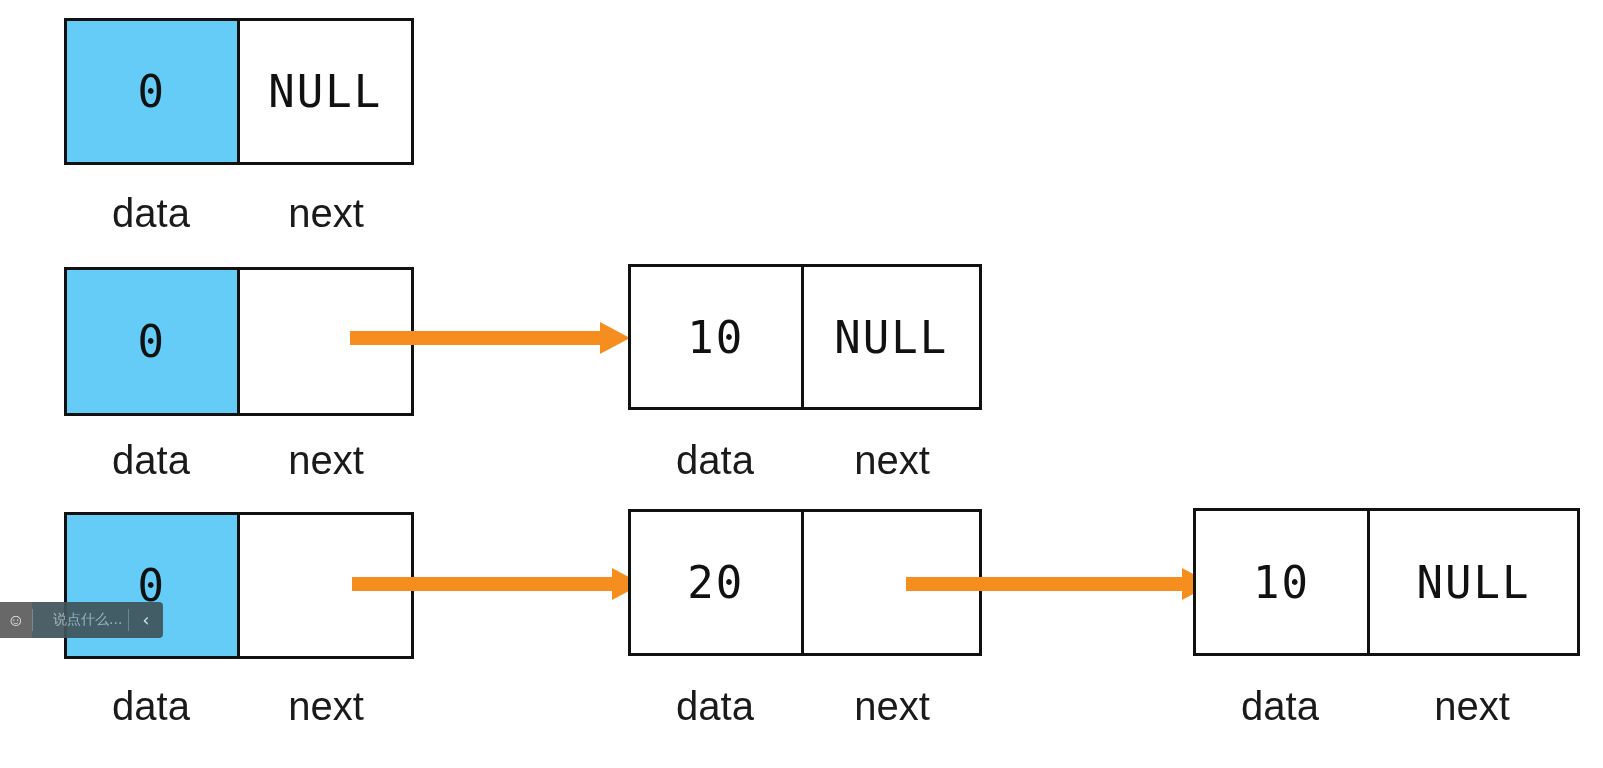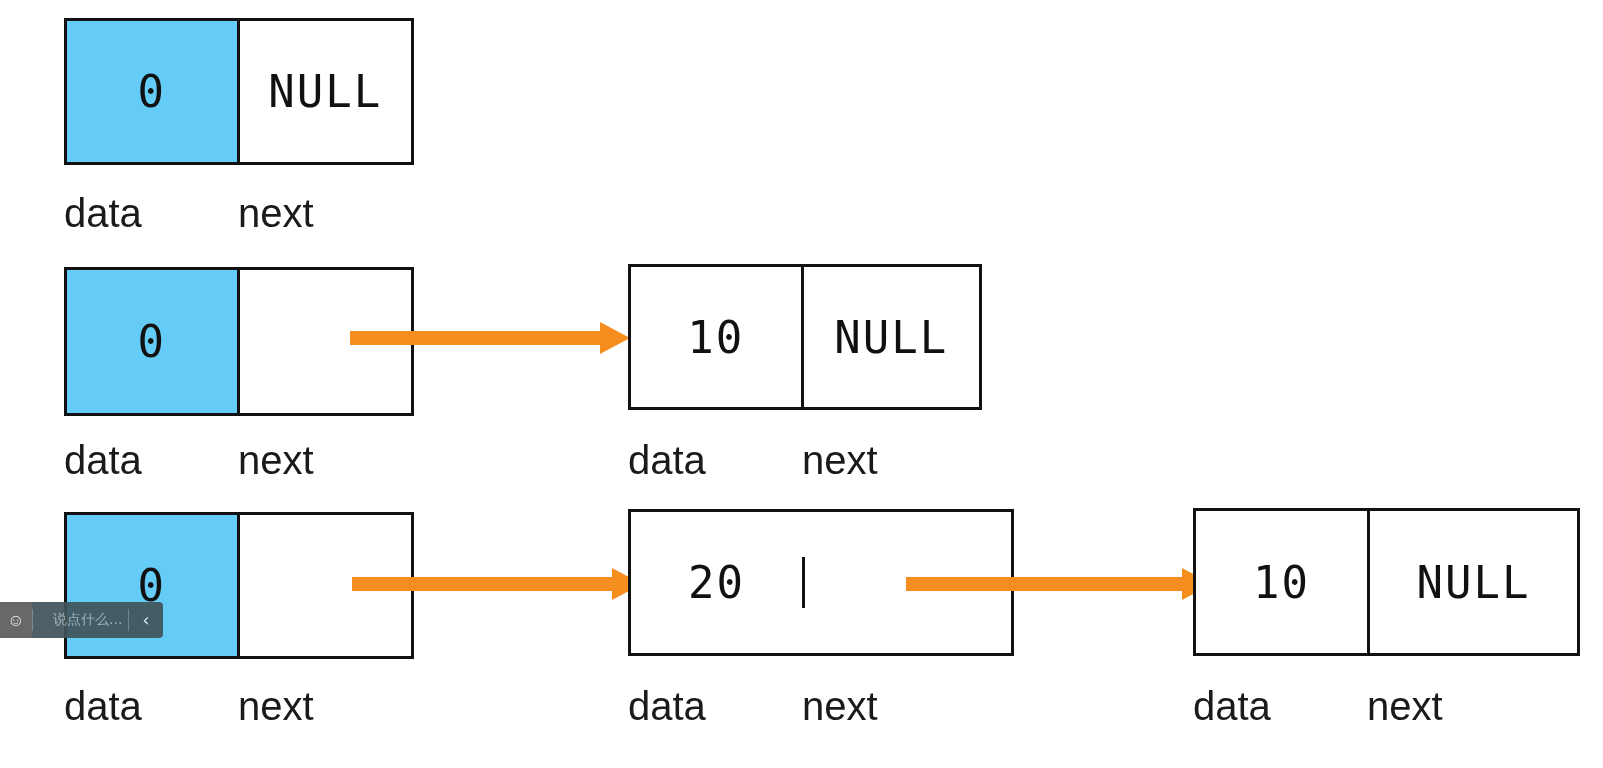--- a/index.html
+++ b/index.html
@@ -46,21 +46,21 @@
   .cell.highlight {
     background: #64CCF7;
   }
 
   
   .captions {
     position: absolute;
     display: flex;
   }
   .caption {
-    text-align: left;
+    text-align: center;
     font-family: "Liberation Sans", sans-serif;
     font-size: 40px;
     color: #1a1a1a;
     line-height: 1;
   }
 
   
   .arrow {
     position: absolute;
     height: 14px;
@@ -176,21 +176,21 @@
   <div class="captions" style="left:64px; top:686px; width:350px;">
     <div class="caption" style="width:174px;">data</div>
     <div class="caption" style="width:176px;">next</div>
   </div>
 
   <div class="arrow" style="left:352px; top:577px; width:292px;">
     <div class="shaft" style="width:262px;"></div>
     <div class="head" style="left:260px;"></div>
   </div>
 
-  <div class="node" style="left:628px; top:509px; width:386px; height:147px;align-items:center;">
+  <div class="node" style="left:628px; top:509px; width:354px; height:147px;">
     <div class="cell data-cell" style="width:174px;">20</div>
     <div class="cell next-cell" style="width:177px;"></div>
   </div>
   <div class="captions" style="left:628px; top:686px; width:354px;">
     <div class="caption" style="width:174px;">data</div>
     <div class="caption" style="width:180px;">next</div>
   </div>
 
   <div class="arrow" style="left:906px; top:577px; width:306px;">
     <div class="shaft" style="width:278px;"></div>

